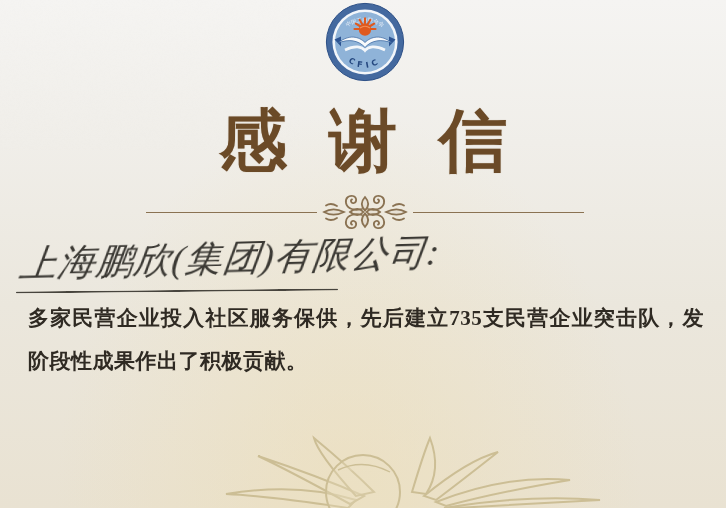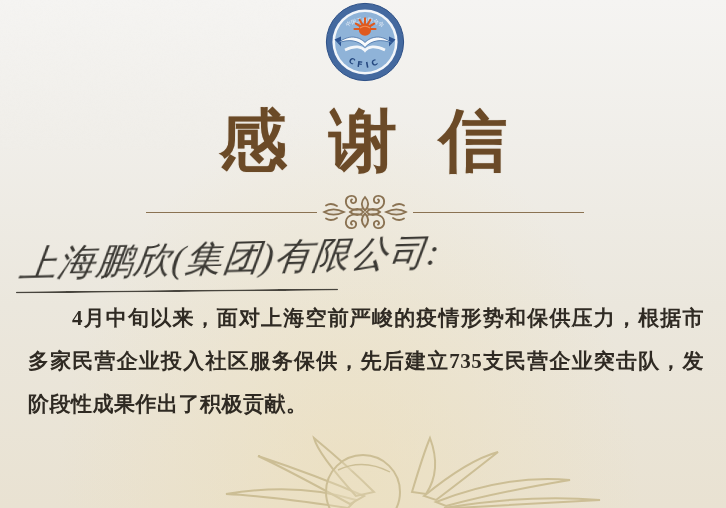--- a/index.html
+++ b/index.html
@@ -132,21 +132,20 @@
       <path d="M76 12 C80 9.5 84 9.5 87 11.5"></path>
       <path d="M76 24 C80 26.5 84 26.5 87 24.5"></path>
     </svg>
     <div class="rule"></div>
   </div>
 
   <div class="salutation">上海鹏欣(集团)有限公司:</div>
   <div class="salutation-underline"></div>
 
   <div class="body-text">
-    <div class="body-line indent">4月中旬以来，面对上海空前严峻的疫情形势和保供压力，根据市</div>
     <div class="body-line">多家民营企业投入社区服务保供，先后建立735支民营企业突击队，发</div>
     <div class="body-line last">阶段性成果作出了积极贡献。</div>
   </div>
 
   <svg class="noise">
     <filter id="grain">
       <feTurbulence type="fractalNoise" baseFrequency="0.55" numOctaves="2" seed="11" result="t"></feTurbulence>
       <feColorMatrix in="t" type="matrix" values="0 0 0 0 0.93  0 0 0 0 0.92  0 0 0 0 0.90  0 0 0 0.16 0"></feColorMatrix>
     </filter>
     <rect width="100%" height="100%" filter="url(#grain)"></rect>

